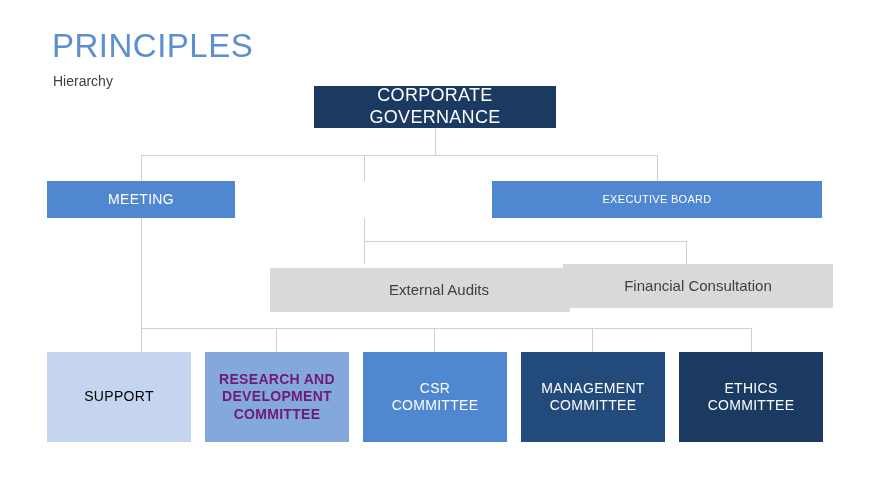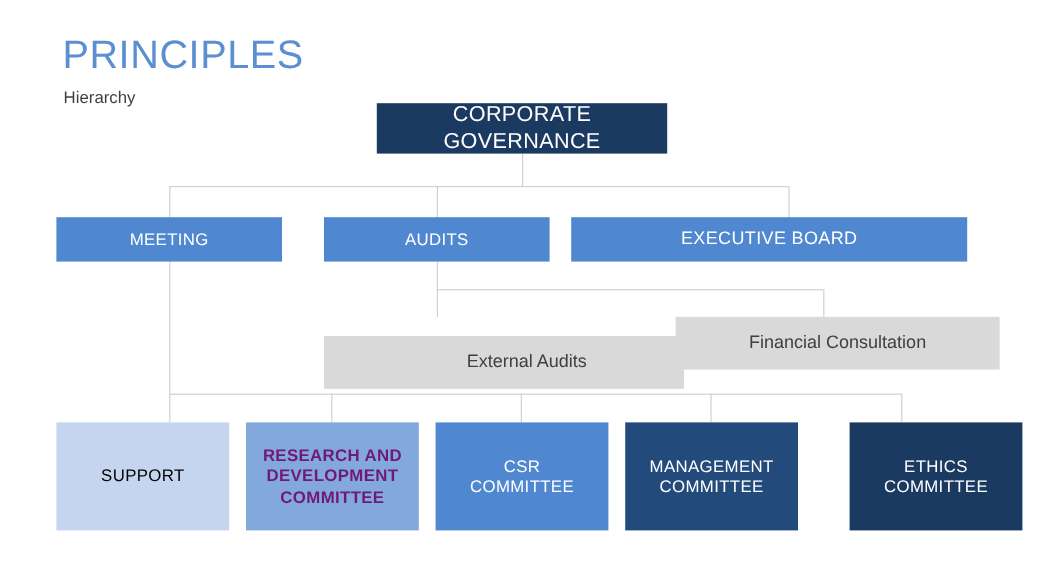--- a/index.html
+++ b/index.html
@@ -111,29 +111,26 @@
   <div class="conn v" style="left:751px; top:328px; height:24px;"></div>
 
   <div class="node n-navy-dark" style="left:314px; top:86px; width:242px; height:42px; font-size:18px; letter-spacing:0.3px;">
     <span class="label">CORPORATE GOVERNANCE</span>
   </div>
 
   <div class="node n-blue" style="left:47px; top:181px; width:188px; height:37px; font-size:14px; letter-spacing:0.3px;">
     <span class="label">MEETING</span>
   </div>
 
-  <div class="node n-blue" style="left:270px; top:181px; width:188px; height:37px; font-size:14px; letter-spacing:0.3px;">
-    <span class="label">AUDITS</span>
-  </div>
 
-  <div class="node n-blue" style="left:476px; top:181px; width:330px; height:37px; font-size:15px; letter-spacing:0.3px;">
+  <div class="node n-blue" style="left:492px; top:181px; width:330px; height:37px; font-size:11px; letter-spacing:0.3px;">
     <span class="label">EXECUTIVE BOARD</span>
   </div>
 
-  <div class="node n-gray" style="left:270px; top:280px; width:300px; height:44px; font-size:15px;padding-left:44px;">
+  <div class="node n-gray" style="left:270px; top:268px; width:300px; height:44px; font-size:15px;padding-left:44px;">
     <span class="label">External Audits</span>
   </div>
 
   <div class="node n-gray" style="left:551px; top:264px; width:270px; height:44px; font-size:15px;margin-left:12px;">
     <span class="label">Financial Consultation</span>
   </div>
 
   <div class="node n-blue-pale" style="left:47px; top:352px; width:144px; height:90px; font-size:14px; letter-spacing:0.3px;">
     <span class="label">SUPPORT</span>
   </div>
@@ -147,18 +144,18 @@
   <div class="node n-blue" style="left:363px; top:352px; width:144px; height:90px; font-size:14px; letter-spacing:0.3px;">
     <span class="label">CSR
 COMMITTEE</span>
   </div>
 
   <div class="node n-navy" style="left:521px; top:352px; width:144px; height:90px; font-size:14px; letter-spacing:0.3px;">
     <span class="label">MANAGEMENT
 COMMITTEE</span>
   </div>
 
-  <div class="node n-navy-dark" style="left:679px; top:352px; width:144px; height:90px; font-size:14px; letter-spacing:0.3px;margin-left:29px;">
+  <div class="node n-navy-dark" style="left:679px; top:352px; width:144px; height:90px; font-size:14px; letter-spacing:0.3px;">
     <span class="label">ETHICS
 COMMITTEE</span>
   </div>
 
 </div>
 
 </body></html>

